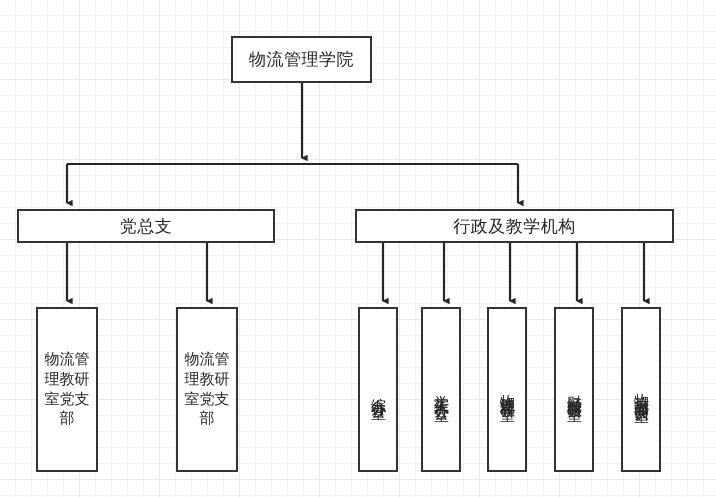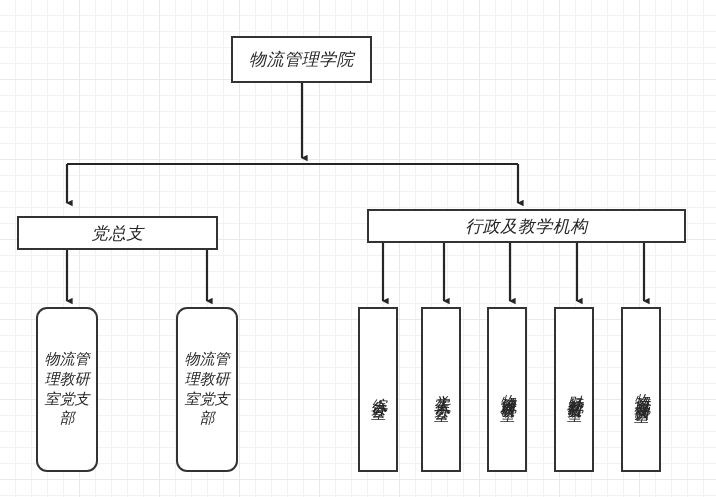--- a/index.html
+++ b/index.html
@@ -48,54 +48,52 @@
     position: absolute;
     box-sizing: border-box;
     background: #ffffff;
     border: 2px solid #333333;
     display: flex;
     align-items: center;
     justify-content: center;
     color: #262626;
     line-height: 1.18;
     text-align: center;
-    font-style: italic;
   }
 
   .node-root {
     left: 231px;
     top: 36px;
     width: 141px;
     height: 47px;
     font-size: 17px;
     letter-spacing: 0.5px;
   }
 
   .node-branch {
     height: 34px;
     font-size: 17px;
     letter-spacing: 0.5px;
   }
-  .branch-left  { left: 17px;  top: 216px; width: 201px; }
-  .branch-right { left: 355px; top: 209px; width: 319px; margin-left: 12px; }
+  .branch-left  { left: 17px;  top: 209px; width: 258px; }
+  .branch-right { left: 355px; top: 209px; width: 319px; }
 
   
   .node-leaf {
     top: 307px;
     height: 165px;
     font-size: 15px;
   }
 
   
   .leaf-wrap {
     width: 62px;
     padding: 12px 6px;
     line-height: 1.32;
     word-break: break-all;
-    border-radius: 11px;
   }
   .leaf-wrap .leaf-text {
     display: block;
     width: 100%;
   }
 
   
   .leaf-vert .leaf-text {
     writing-mode: vertical-rl;
     text-orientation: upright;

